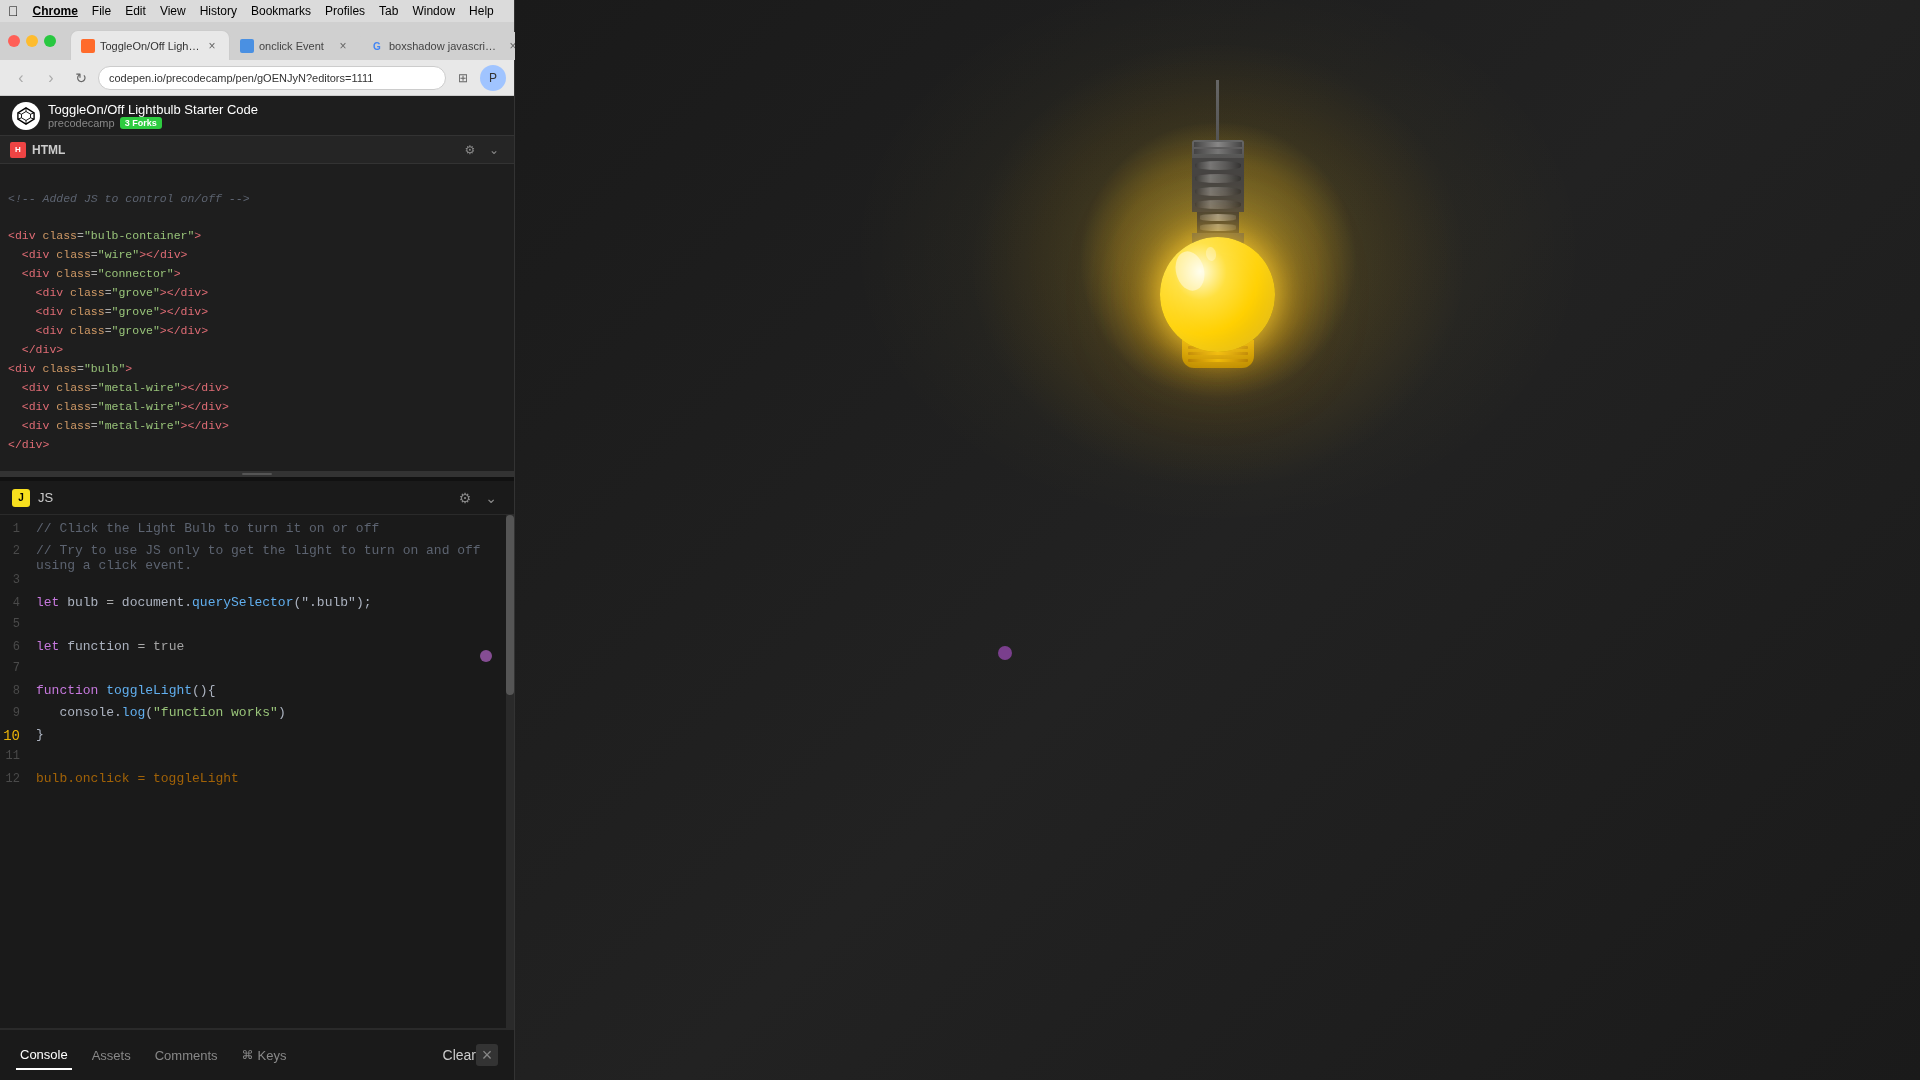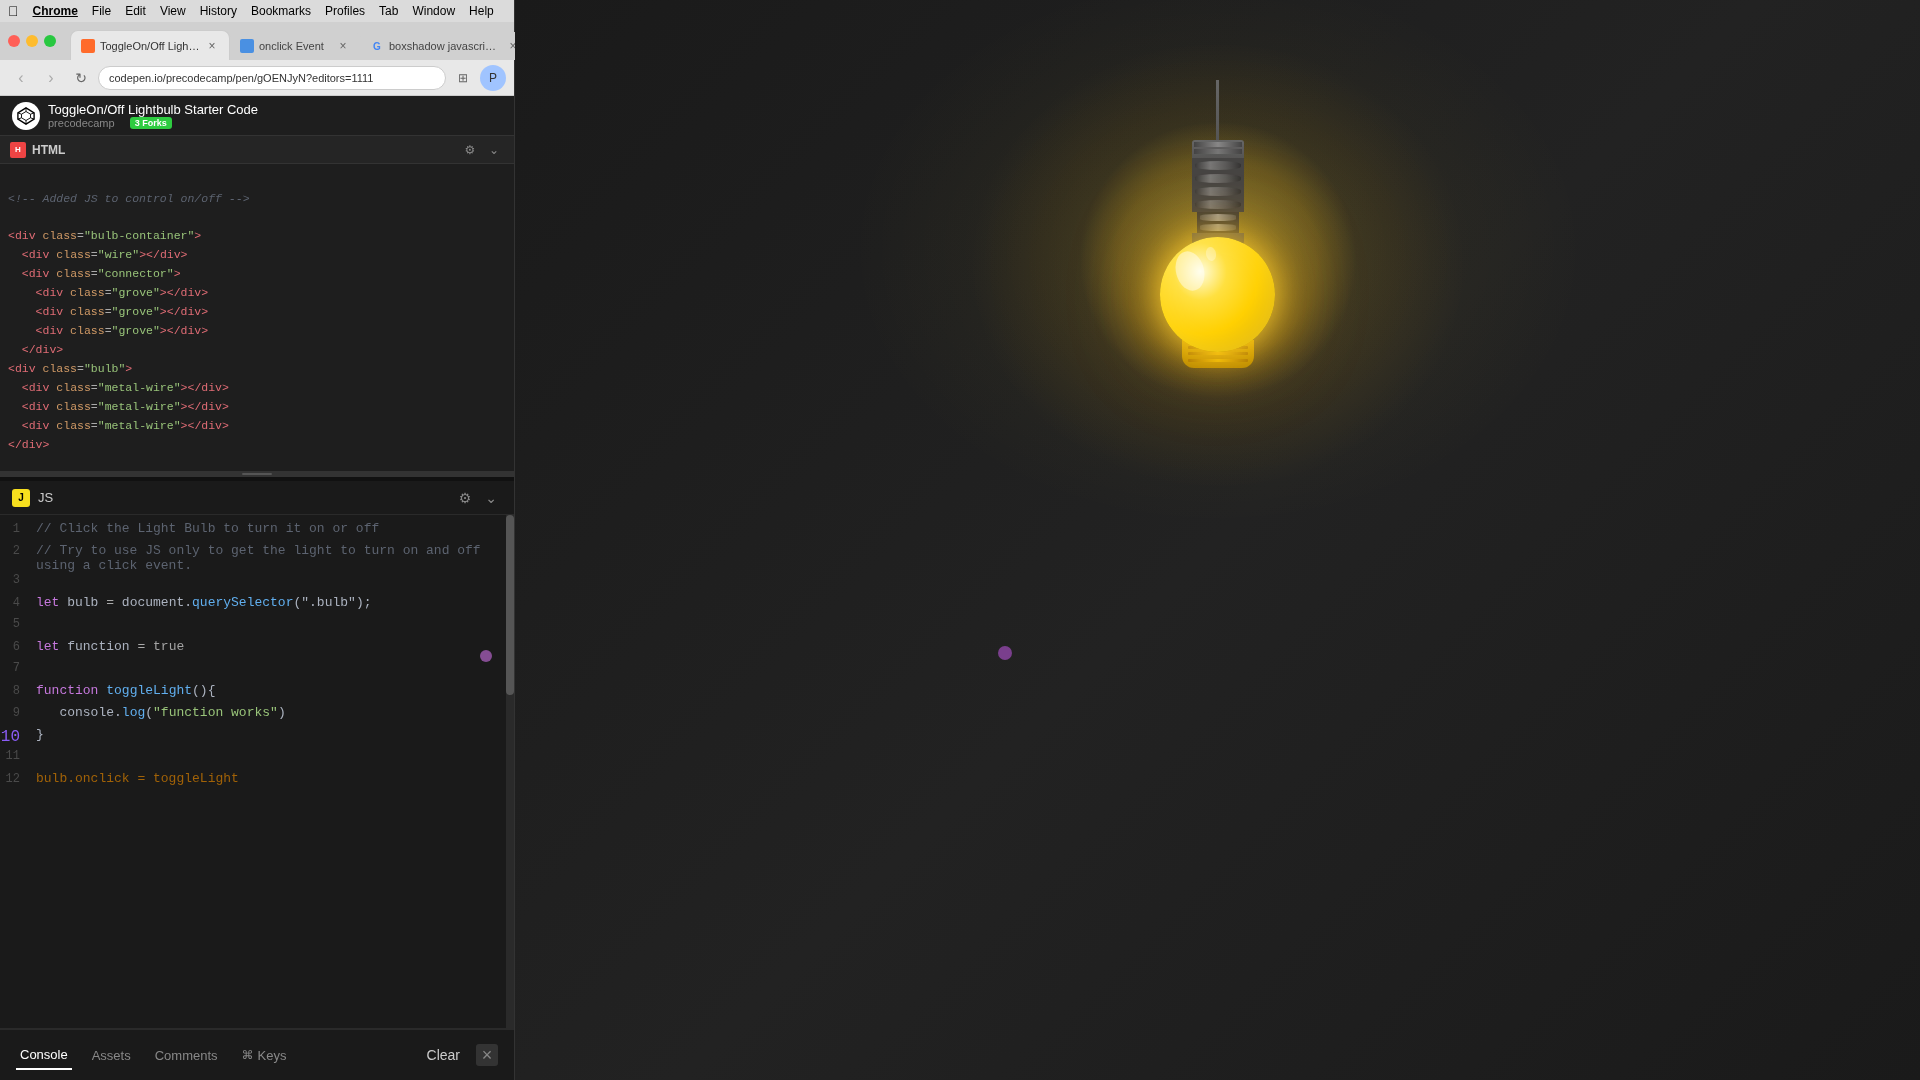--- a/index.html
+++ b/index.html
@@ -69,21 +69,21 @@
         <line x1="20" y1="2" x2="20" y2="10" stroke="#000" stroke-width="2"></line>
         <line x1="20" y1="30" x2="20" y2="38" stroke="#000" stroke-width="2"></line>
         <line x1="38" y1="13" x2="30" y2="16" stroke="#000" stroke-width="2"></line>
         <line x1="2" y1="13" x2="10" y2="16" stroke="#000" stroke-width="2"></line>
         <line x1="38" y1="27" x2="30" y2="24" stroke="#000" stroke-width="2"></line>
         <line x1="2" y1="27" x2="10" y2="24" stroke="#000" stroke-width="2"></line>
       </svg>
     </div>
     <div>
       <div style="color: #fff; font-size: 13px; font-weight: 500;">ToggleOn/Off Lightbulb Starter Code</div>
-      <div style="display: flex; align-items: center; gap: 15px;">
+      <div style="display: flex; align-items: center; gap: 5px;">
         <span style="color: #888; font-size: 11px;">precodecamp</span>
         <span style="background: #2ecc40; color: #fff; font-size: 9px; padding: 1px 5px; border-radius: 3px; font-weight: bold;">3 Forks</span>
       </div>
     </div>
   </div>
 
   <div style="flex: 1; display: flex; flex-direction: column; overflow: hidden; height: calc(1080px - 22px - 38px - 36px - 40px - 52px);">
 
     <div style="height: 345px; background: #1e1e1e; display: flex; flex-direction: column; border-bottom: 4px solid #111; overflow: hidden;">
       <div style="background: #252525; height: 28px; display: flex; align-items: center; padding: 0 10px; gap: 6px; border-bottom: 1px solid #333; flex-shrink: 0;">
@@ -203,21 +203,21 @@
           </div>
 
           <div style="display: flex; min-height: 22px;">
             <span style="color: #4a4a4a; width: 36px; text-align: right; padding-right: 16px; font-size: 12px; font-family: 'Courier New', monospace; flex-shrink:0; padding-top: 1px;">9</span>
             <span style="font-family: 'Courier New', monospace; font-size: 13px;">
               <span style="color: #abb2bf;">&nbsp;&nbsp;&nbsp;console.</span><span style="color: #61afef;">log</span><span style="color: #abb2bf;">(</span><span style="color: #98c379;">"function works"</span><span style="color: #abb2bf;">)</span>
             </span>
           </div>
 
           <div style="display: flex; min-height: 22px;">
-            <span style="color: #8b5cf6; width: 36px; text-align: right; padding-right: 16px; font-size: 16px; font-family: 'Courier New', monospace; flex-shrink:0; padding-top: 1px;">10</span>
+            <span style="color: #eab308; width: 36px; text-align: right; padding-right: 16px; font-size: 14px; font-family: 'Courier New', monospace; flex-shrink:0; padding-top: 1px;">10</span>
             <span style="font-family: 'Courier New', monospace; font-size: 13px;">
               <span style="color: #abb2bf;">}</span>
             </span>
           </div>
 
           <div style="display: flex; min-height: 22px;">
             <span style="color: #4a4a4a; width: 36px; text-align: right; padding-right: 16px; font-size: 12px; font-family: 'Courier New', monospace; flex-shrink:0;">11</span>
             <span style="font-family: 'Courier New', monospace; font-size: 13px;"></span>
           </div>
 
@@ -239,21 +239,21 @@
   </div>
 
   <div style="background: #1a1a1a; height: 52px; border-top: 2px solid #2a2a2a; display: flex; align-items: center; padding: 0 16px; gap: 16px; flex-shrink: 0;">
     <div style="color: #fff; font-size: 13px; cursor: pointer; padding: 6px 4px; border-bottom: 2px solid #fff;">Console</div>
     <div style="color: #888; font-size: 13px; cursor: pointer; padding: 6px 4px;">Assets</div>
     <div style="color: #888; font-size: 13px; cursor: pointer; padding: 6px 4px;">Comments</div>
     <div style="color: #888; font-size: 13px; cursor: pointer; padding: 6px 4px; display: flex; align-items: center; gap: 4px;">
       <span style="font-size: 12px;">⌘</span>
       <span>Keys</span>
     </div>
-    <div style="margin-left: auto; display: flex; align-items: center; gap: 16px;">
+    <div style="margin-left: auto; display: flex; align-items: center; gap: 0;">
       <button style="color: #ccc; font-size: 14px; background: none; border: none; cursor: pointer;">Clear</button>
       <div style="width: 22px; height: 22px; display: flex; align-items: center; justify-content: center; color: #888; font-size: 18px; cursor: pointer; background: #333; border-radius: 3px;">×</div>
     </div>
   </div>
 </div>
 
 <div style="position: absolute; top: 0; left: 515px; right: 0; bottom: 0; background: #1c1c1c; overflow: hidden;">
 
   <div style="width: 100%; height: 100%; background: linear-gradient(135deg, #1a1a1a 0%, #222 50%, #1a1a1a 100%); position: relative; display: flex; justify-content: center; align-items: flex-start; padding-top: 80px;">
 

